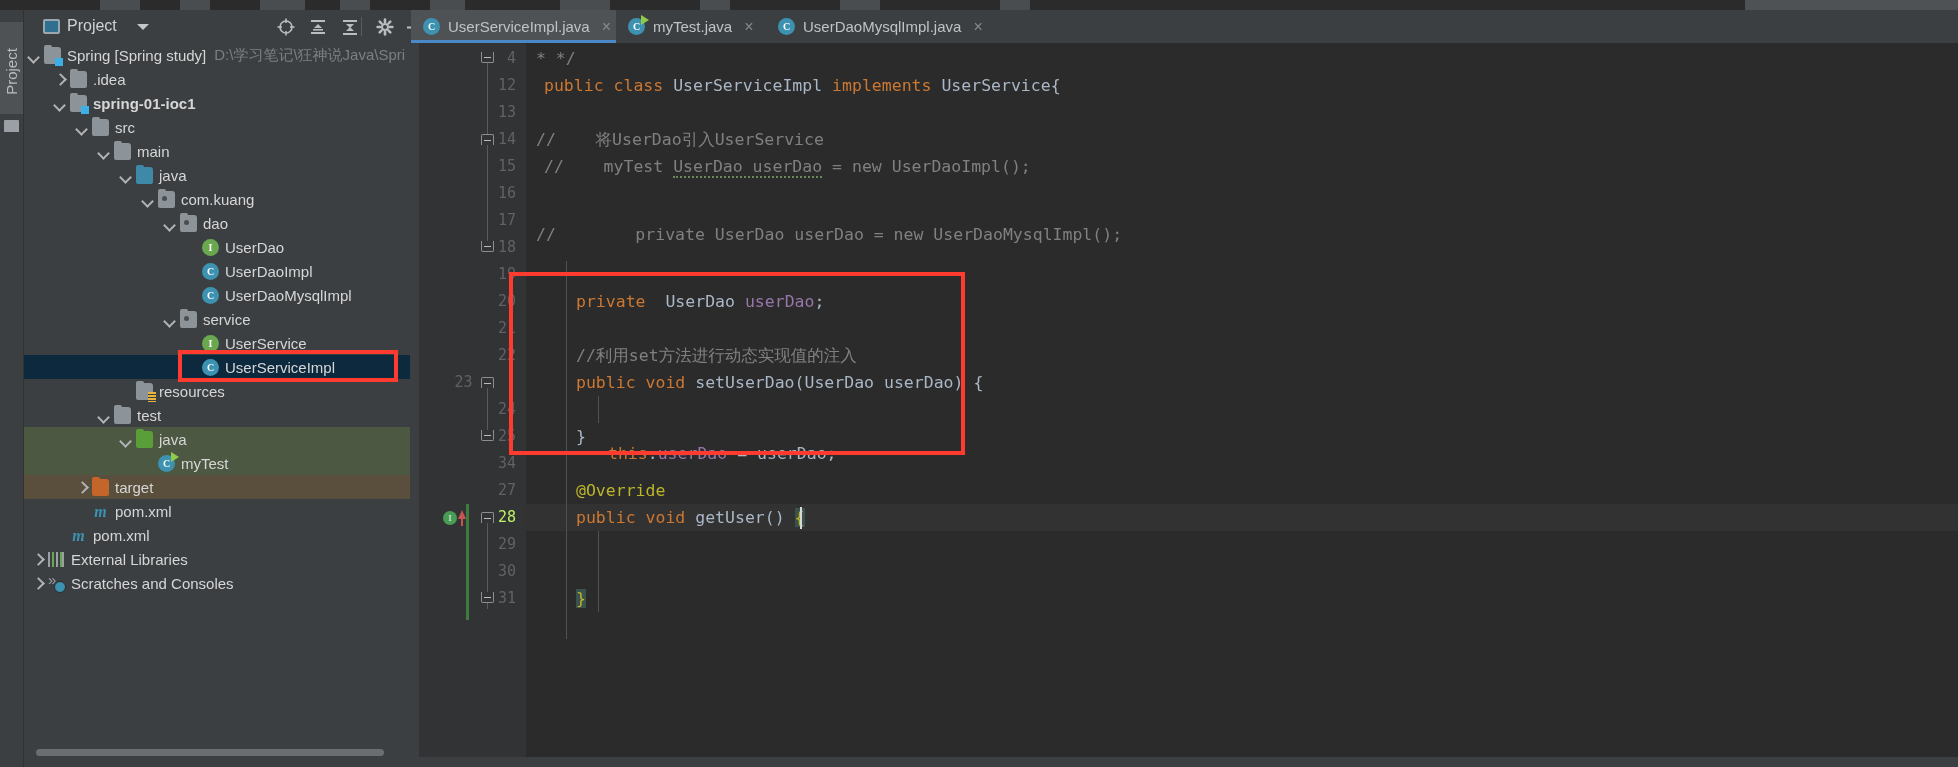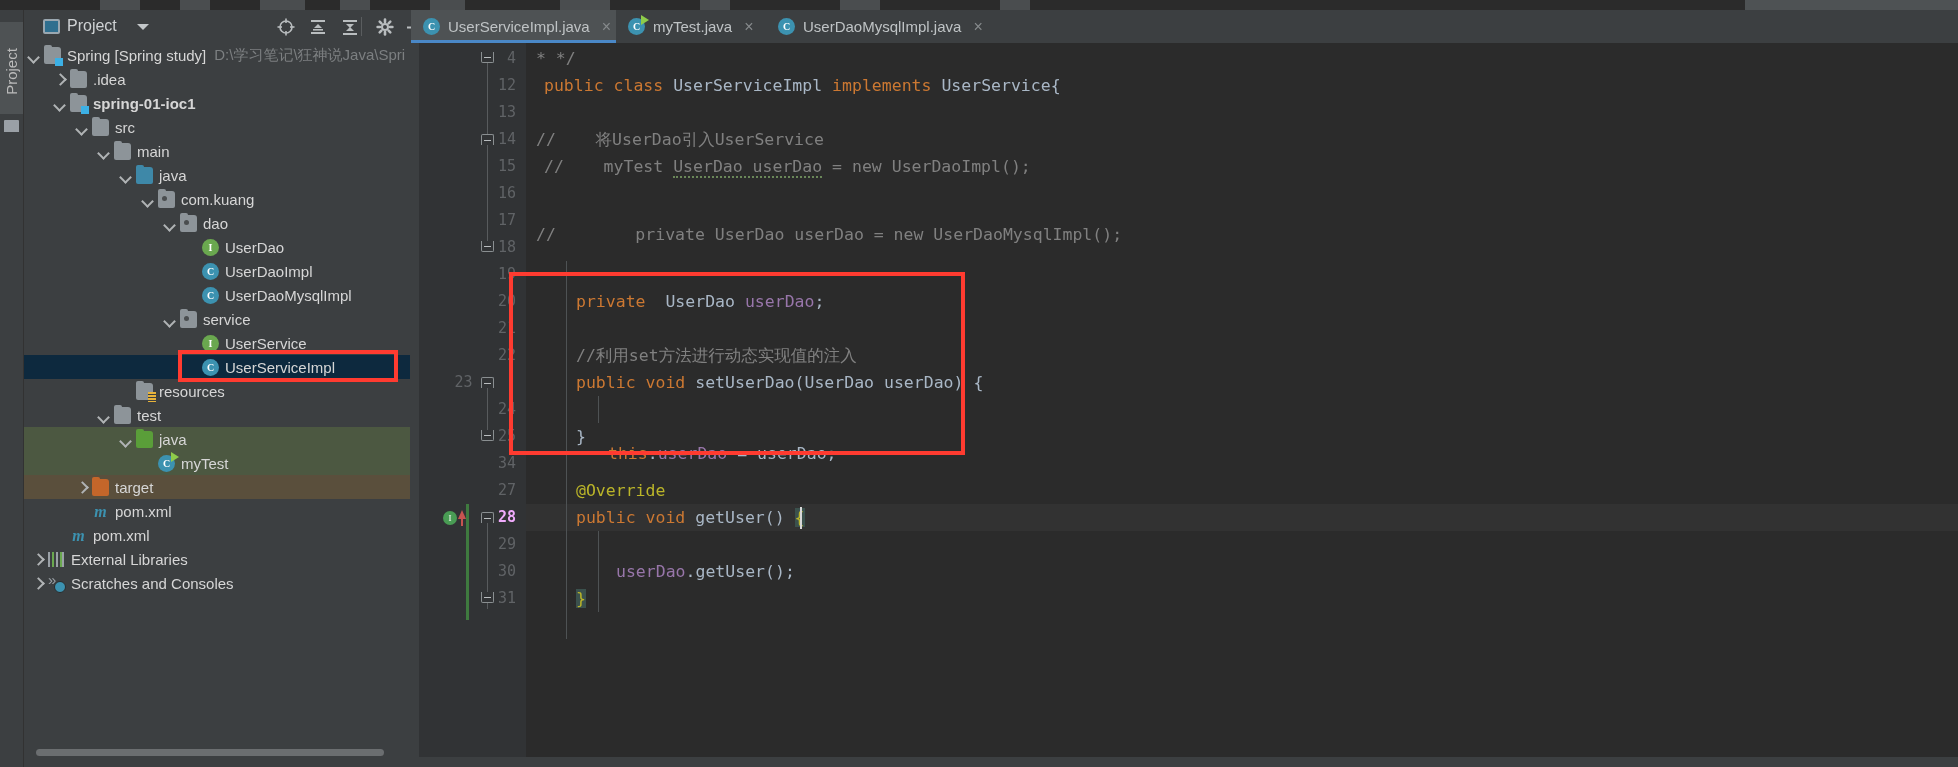--- a/index.html
+++ b/index.html
@@ -256,21 +256,21 @@
     font-size: 16.5px;
     line-height: 27px;
     white-space: pre;
   }
   .lineno {
     position: absolute; width: 115px; height: 27px;
     text-align: right; padding-right: 10px; box-sizing: border-box;
     color: #606366; font-family: "DejaVu Sans Mono", monospace;
     font-size: 15px; line-height: 27px;
   }
-  .lineno.cur { color: #f0abfc; font-weight: bold; }
+  .lineno.cur { color: #bef264; }
 
   .kw   { color: #cc7832; }
   .typ  { color: #a9b7c6; }
   .fld  { color: #9876aa; }
   .pln  { color: #a9b7c6; }
   .cmt  { color: #808080; }
   .ann  { color: #bbb529; }
   .brace-hl { background: #3b514d; }
 
   .underline-err {
@@ -598,21 +598,20 @@
         <div class="line" style="top: 299px; padding-left: 50px;"><span class="cmt">//利用set方法进行动态实现值的注入</span></div>
         <div class="line" style="top: 326px; padding-left: 50px;"><span class="kw">public </span><span class="kw">void </span><span class="pln">setUserDao</span><span class="pln">(</span><span class="typ">UserDao userDao</span><span class="pln">) {</span></div>
         <div class="line" style="top: 353px; padding-left: 82px; margin-top: 44px;"><span class="kw">this</span><span class="pln">.</span><span class="fld">userDao</span><span class="pln"> = userDao;</span></div>
         <div class="line" style="top: 380px; padding-left: 50px;"><span class="pln">}</span></div>
         <div class="line" style="top: 407px; padding-left: 10px;"></div>
         <div class="line" style="top: 434px; padding-left: 50px;"><span class="ann">@Override</span></div>
         <div class="cur-line-hl" style="top: 461px;"></div>
         <div class="line" style="top: 461px; padding-left: 50px;"><span class="kw">public </span><span class="kw">void </span><span class="pln">getUser</span><span class="pln">() </span><span class="ann brace-hl">{</span></div>
         <div class="caret" style="left: 274px; top: 464px;"></div>
         <div class="line" style="top: 488px; padding-left: 10px;"></div>
-        <div class="line" style="top: 515px; padding-left: 90px;"><span class="fld">userDao</span><span class="pln">.getUser();</span></div>
         <div class="line" style="top: 542px; padding-left: 50px;"><span class="ann brace-hl">}</span></div>
         <div class="indent-guide" style="left: 40px; top: 218px; height: 378px;"></div>
         <div class="indent-guide" style="left: 72px; top: 353px; height: 27px;"></div>
         <div class="indent-guide" style="left: 72px; top: 488px; height: 81px;"></div>
       </div>
     <div class="bottom-bar"></div>
   </div>
 
   <div class="code-redbox" style="left:509px; top:272px; width:456px; height:183px;"></div>
 

